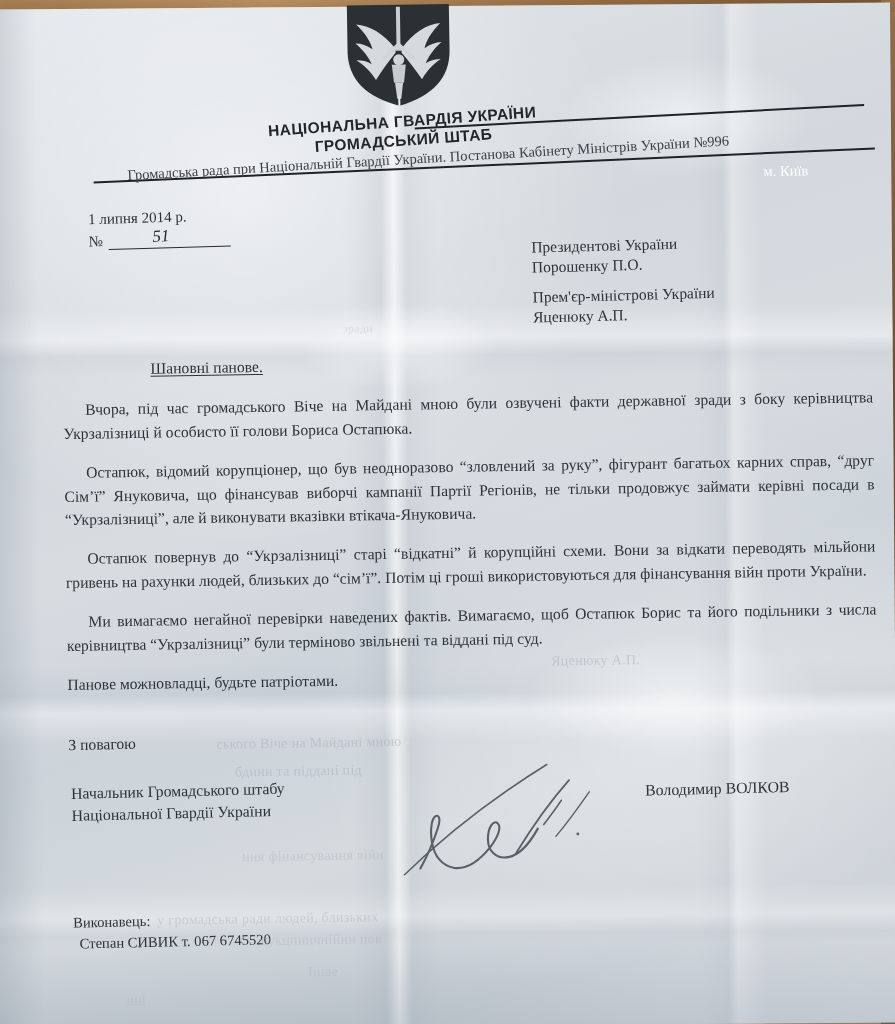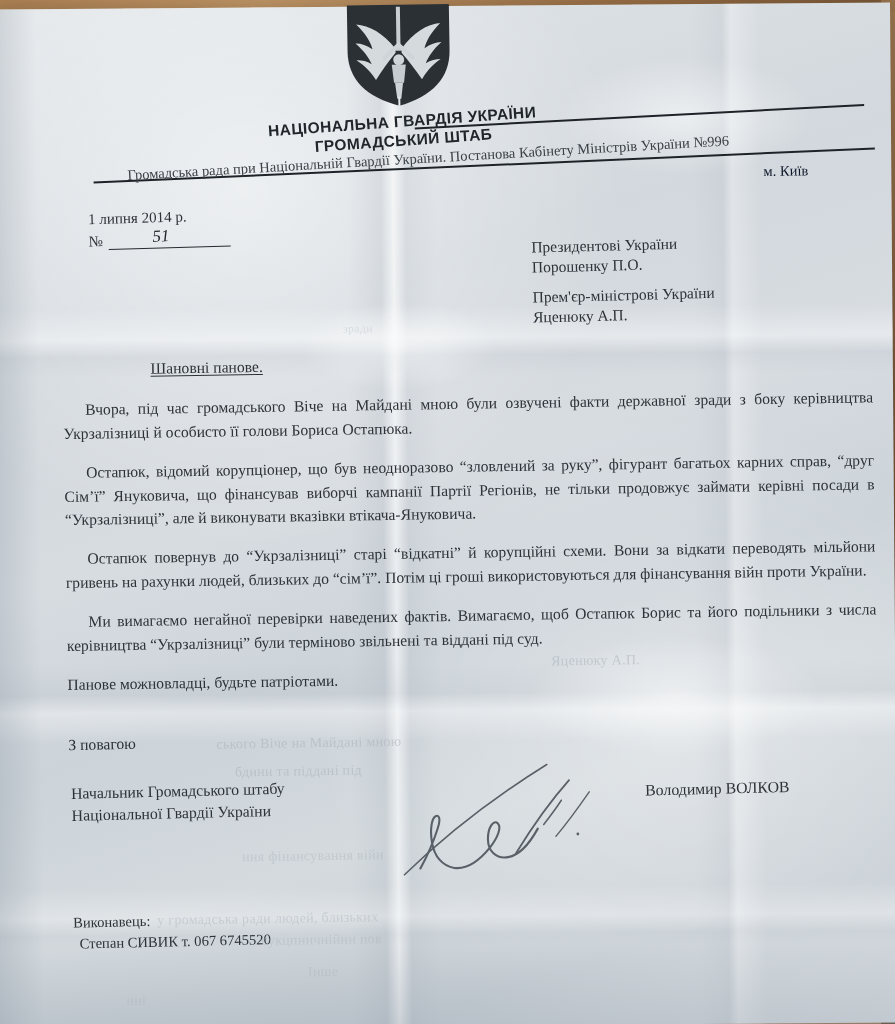--- a/index.html
+++ b/index.html
@@ -192,21 +192,21 @@
     transform-origin: 0 50%;
     color: #3a4046;
   }
 
   .city {
     position: absolute;
     top: 168px;
     left: 768px;
     font-size: 14.5px;
     white-space: nowrap;
-    color: #0f172a;
+    color: #ffffff;
   }
 
   
   .date-line {
     position: absolute;
     top: 205px;
     left: 92px;
     font-size: 15px;
     white-space: nowrap;
     transform: rotate(-0.8deg);

